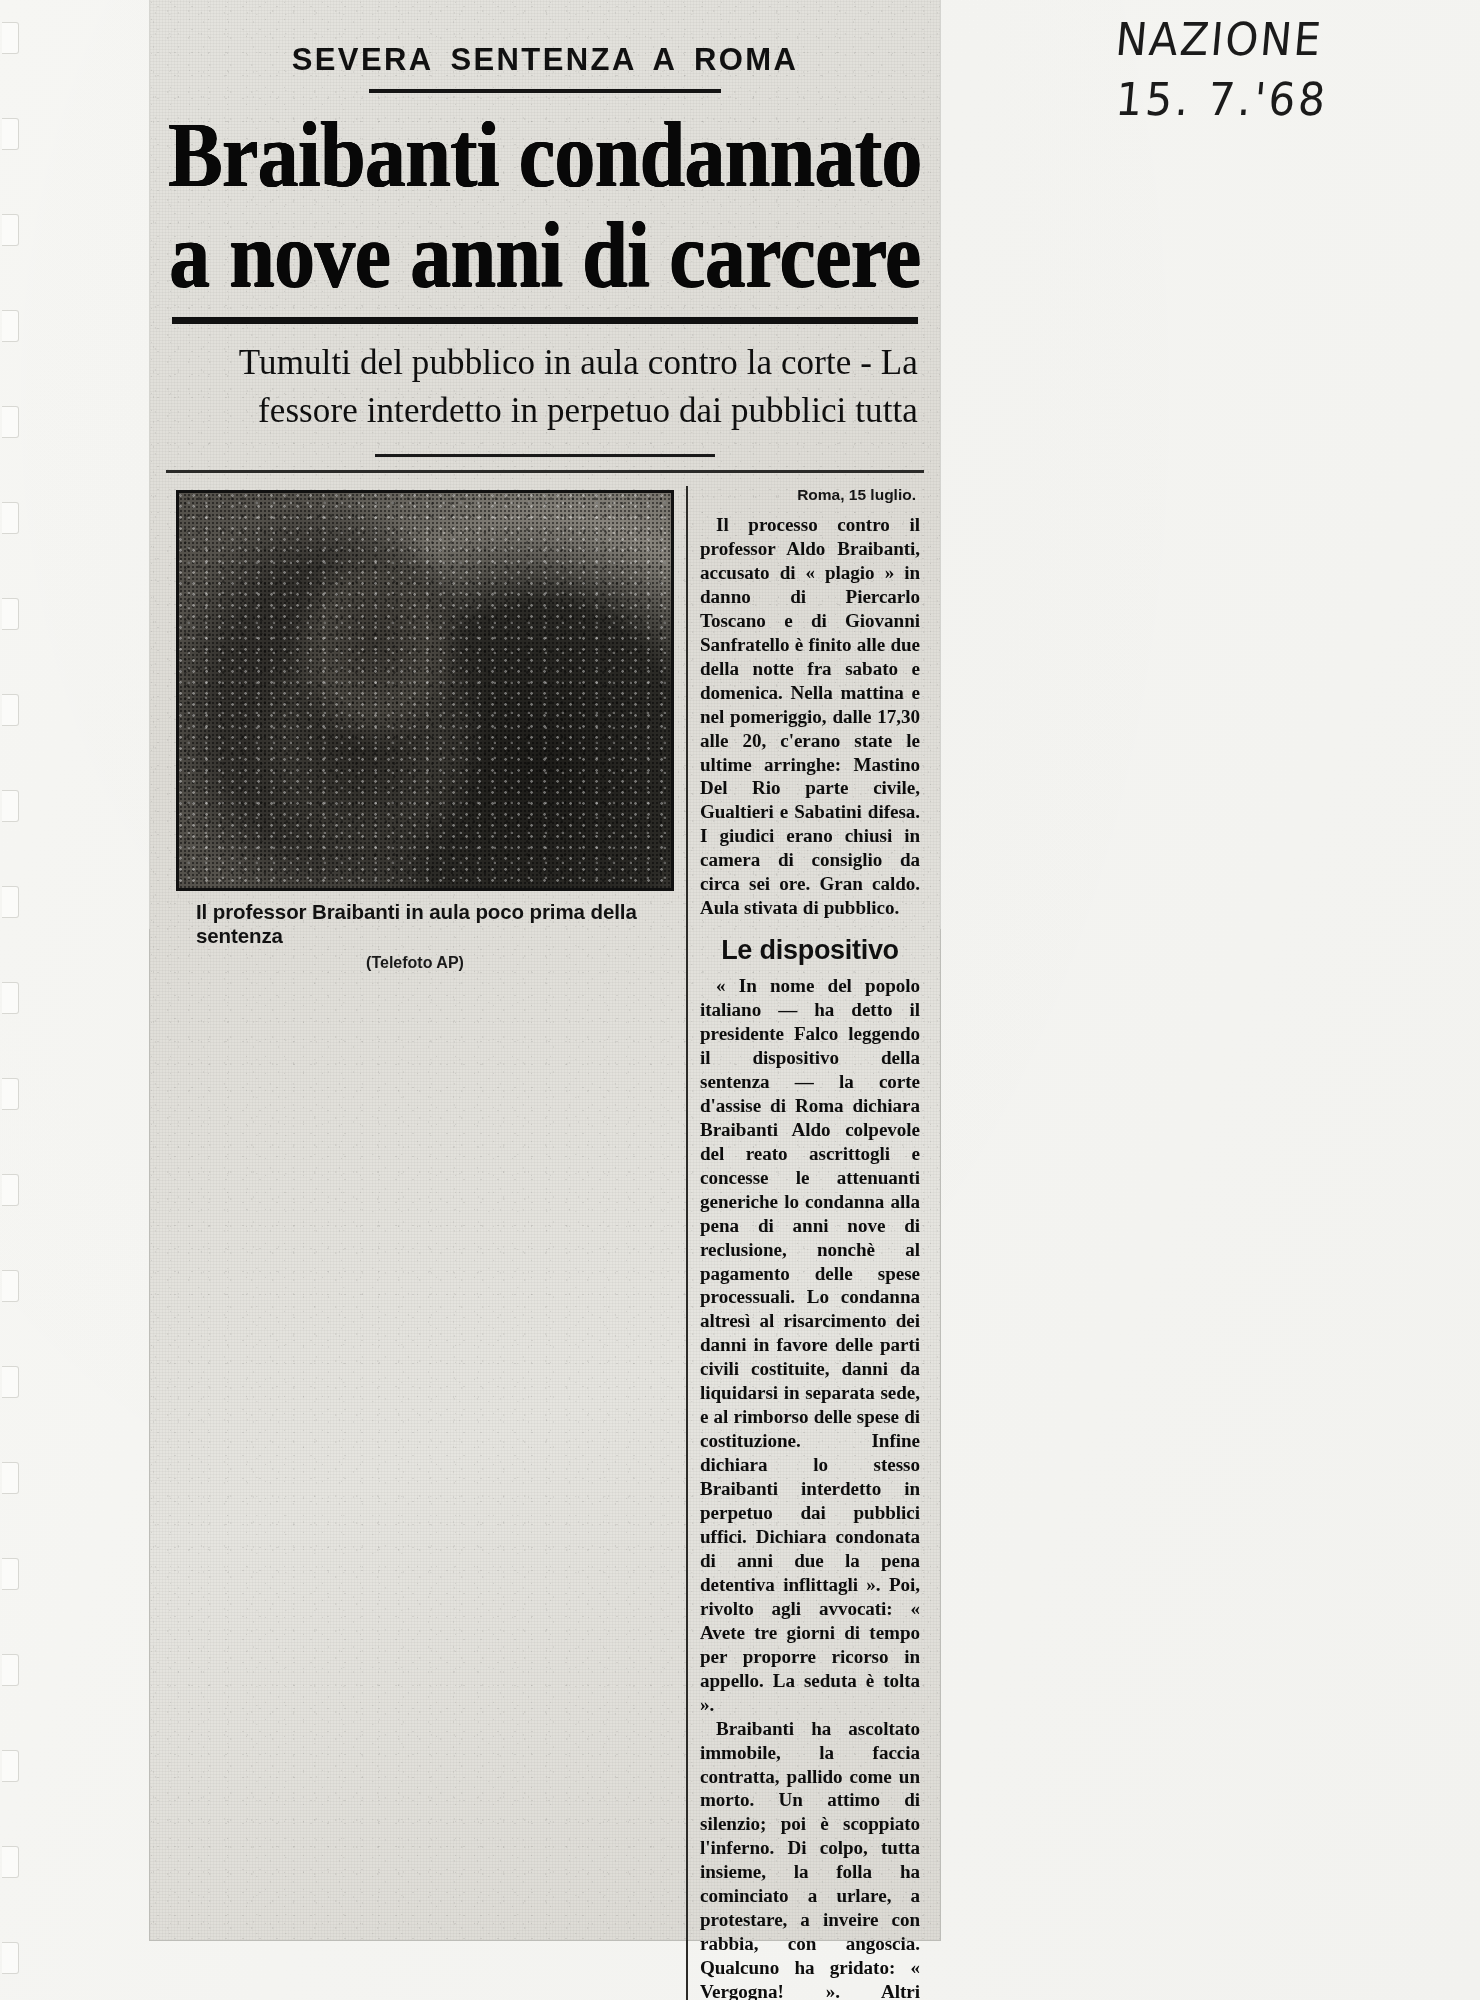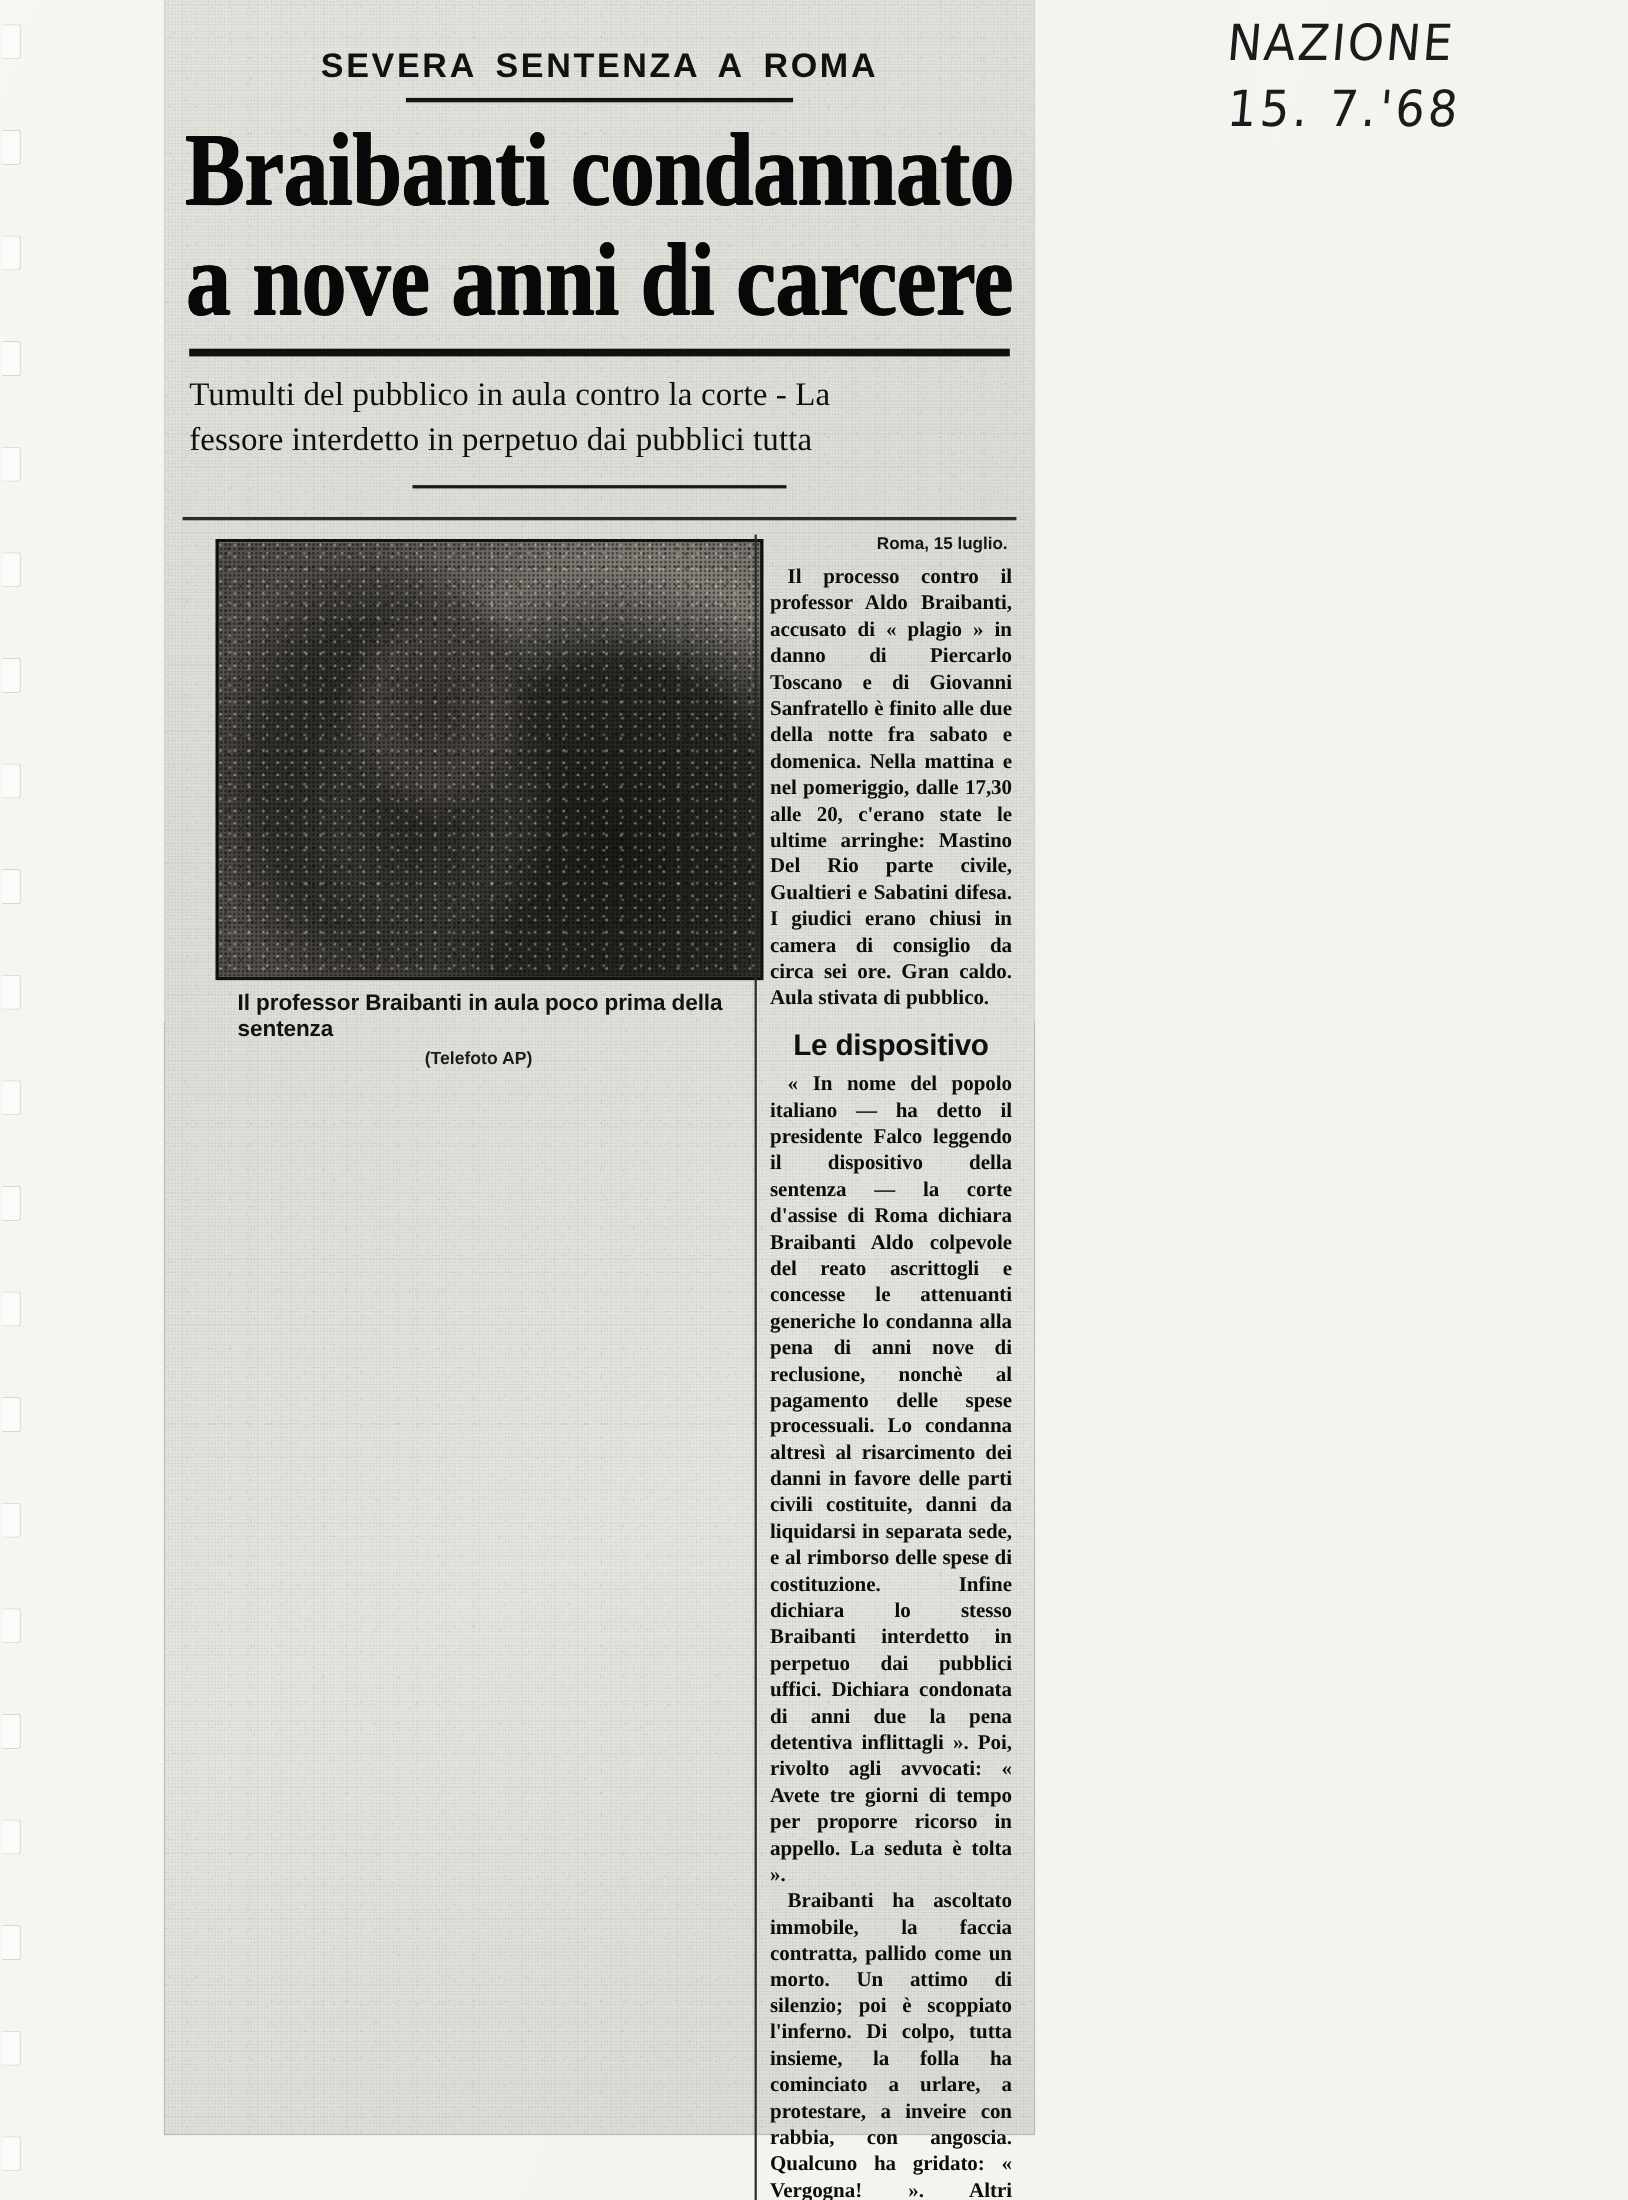--- a/index.html
+++ b/index.html
@@ -126,23 +126,23 @@
   #headline .l2 { display:block; margin-top: 7px; }
 
   #headline-rule {
     width: 100%;
     height: 7px;
     background: #101010;
     margin-top: 50px;
   }
 
   #deck {
-    text-align: left;
+    text-align: right;
     font-family: "Liberation Serif", serif;
-    font-size: 30px;
+    font-size: 35px;
     line-height: 1.36;
     color: #0f0f0f;
     margin-top: 15px;
     letter-spacing: 0.1px;
   }
   #deck span { display: block; }
 
   #deck-rule {
     width: 340px;
     height: 3px;
@@ -157,21 +157,20 @@
     height: 3px;
     background: #2a2a28;
   }
 
   
   #photo-block {
     position: absolute;
     left: 26px;
     top: 490px;
     width: 492px;
-    margin-left: 20px;
   }
   #photo-frame {
     width: 492px;
     height: 395px;
     border: 3px solid #111;
     position: relative;
     overflow: hidden;
     background: #8f8c86;
   }
   

